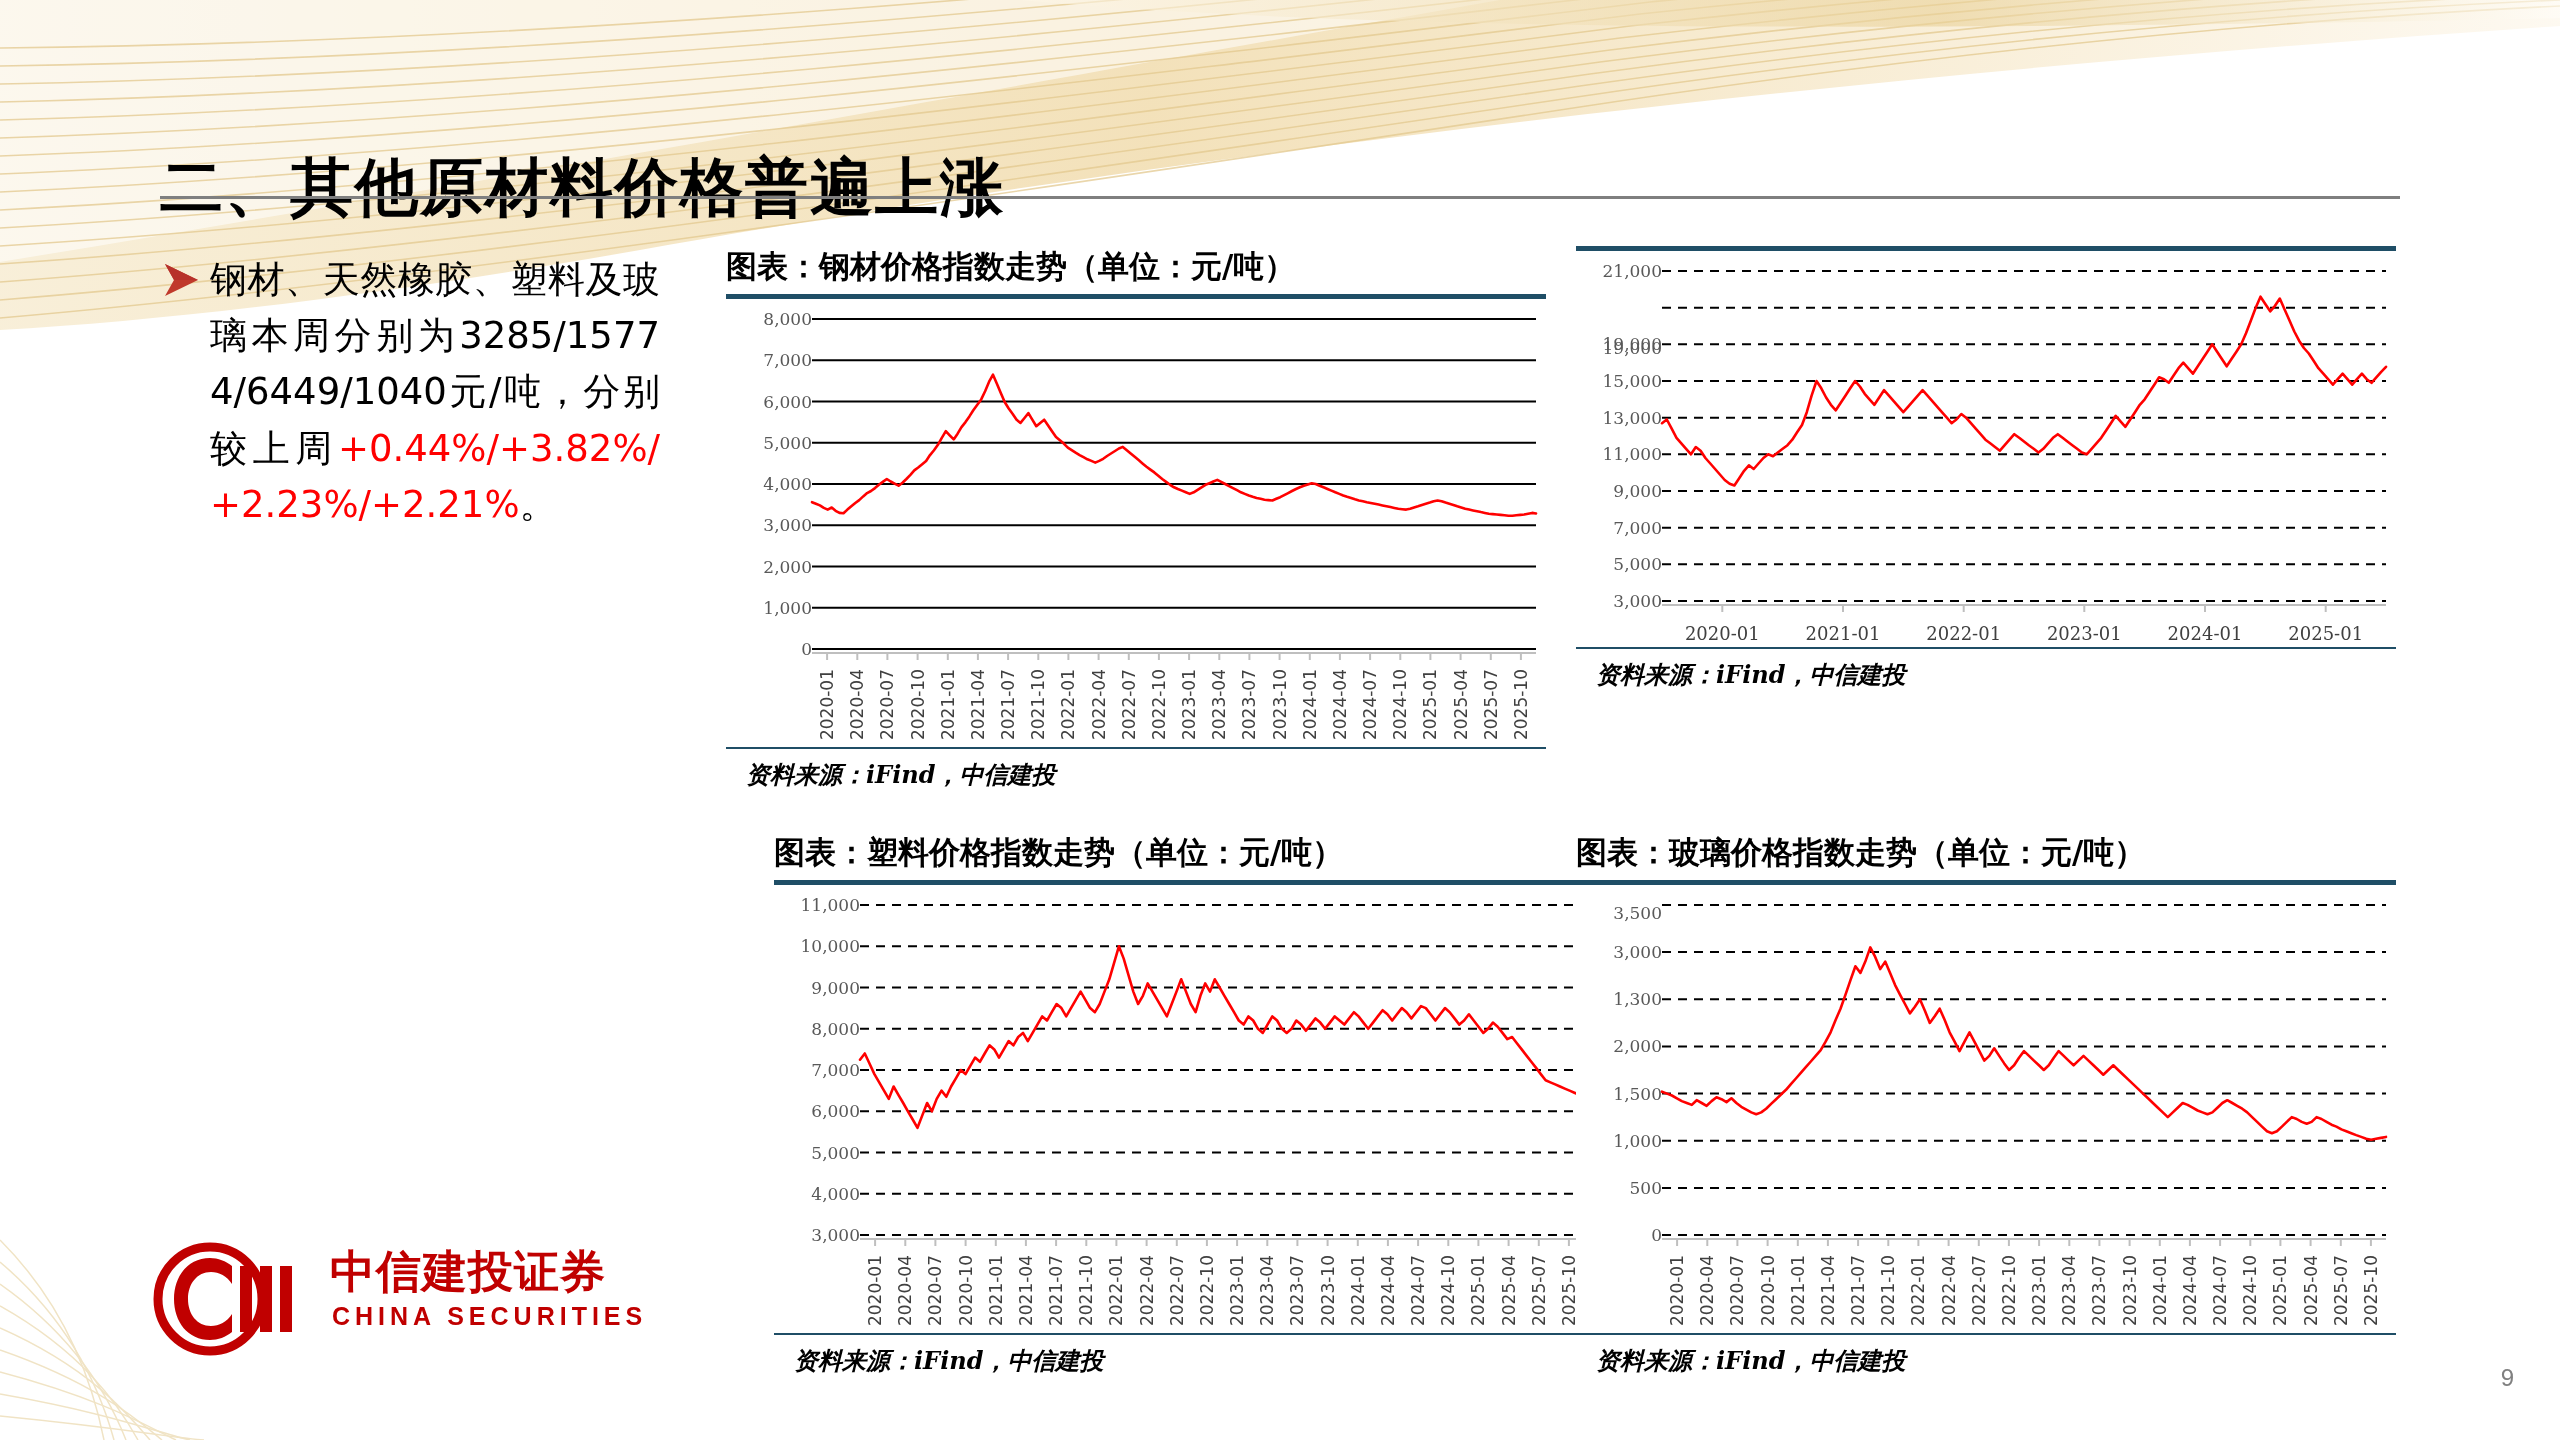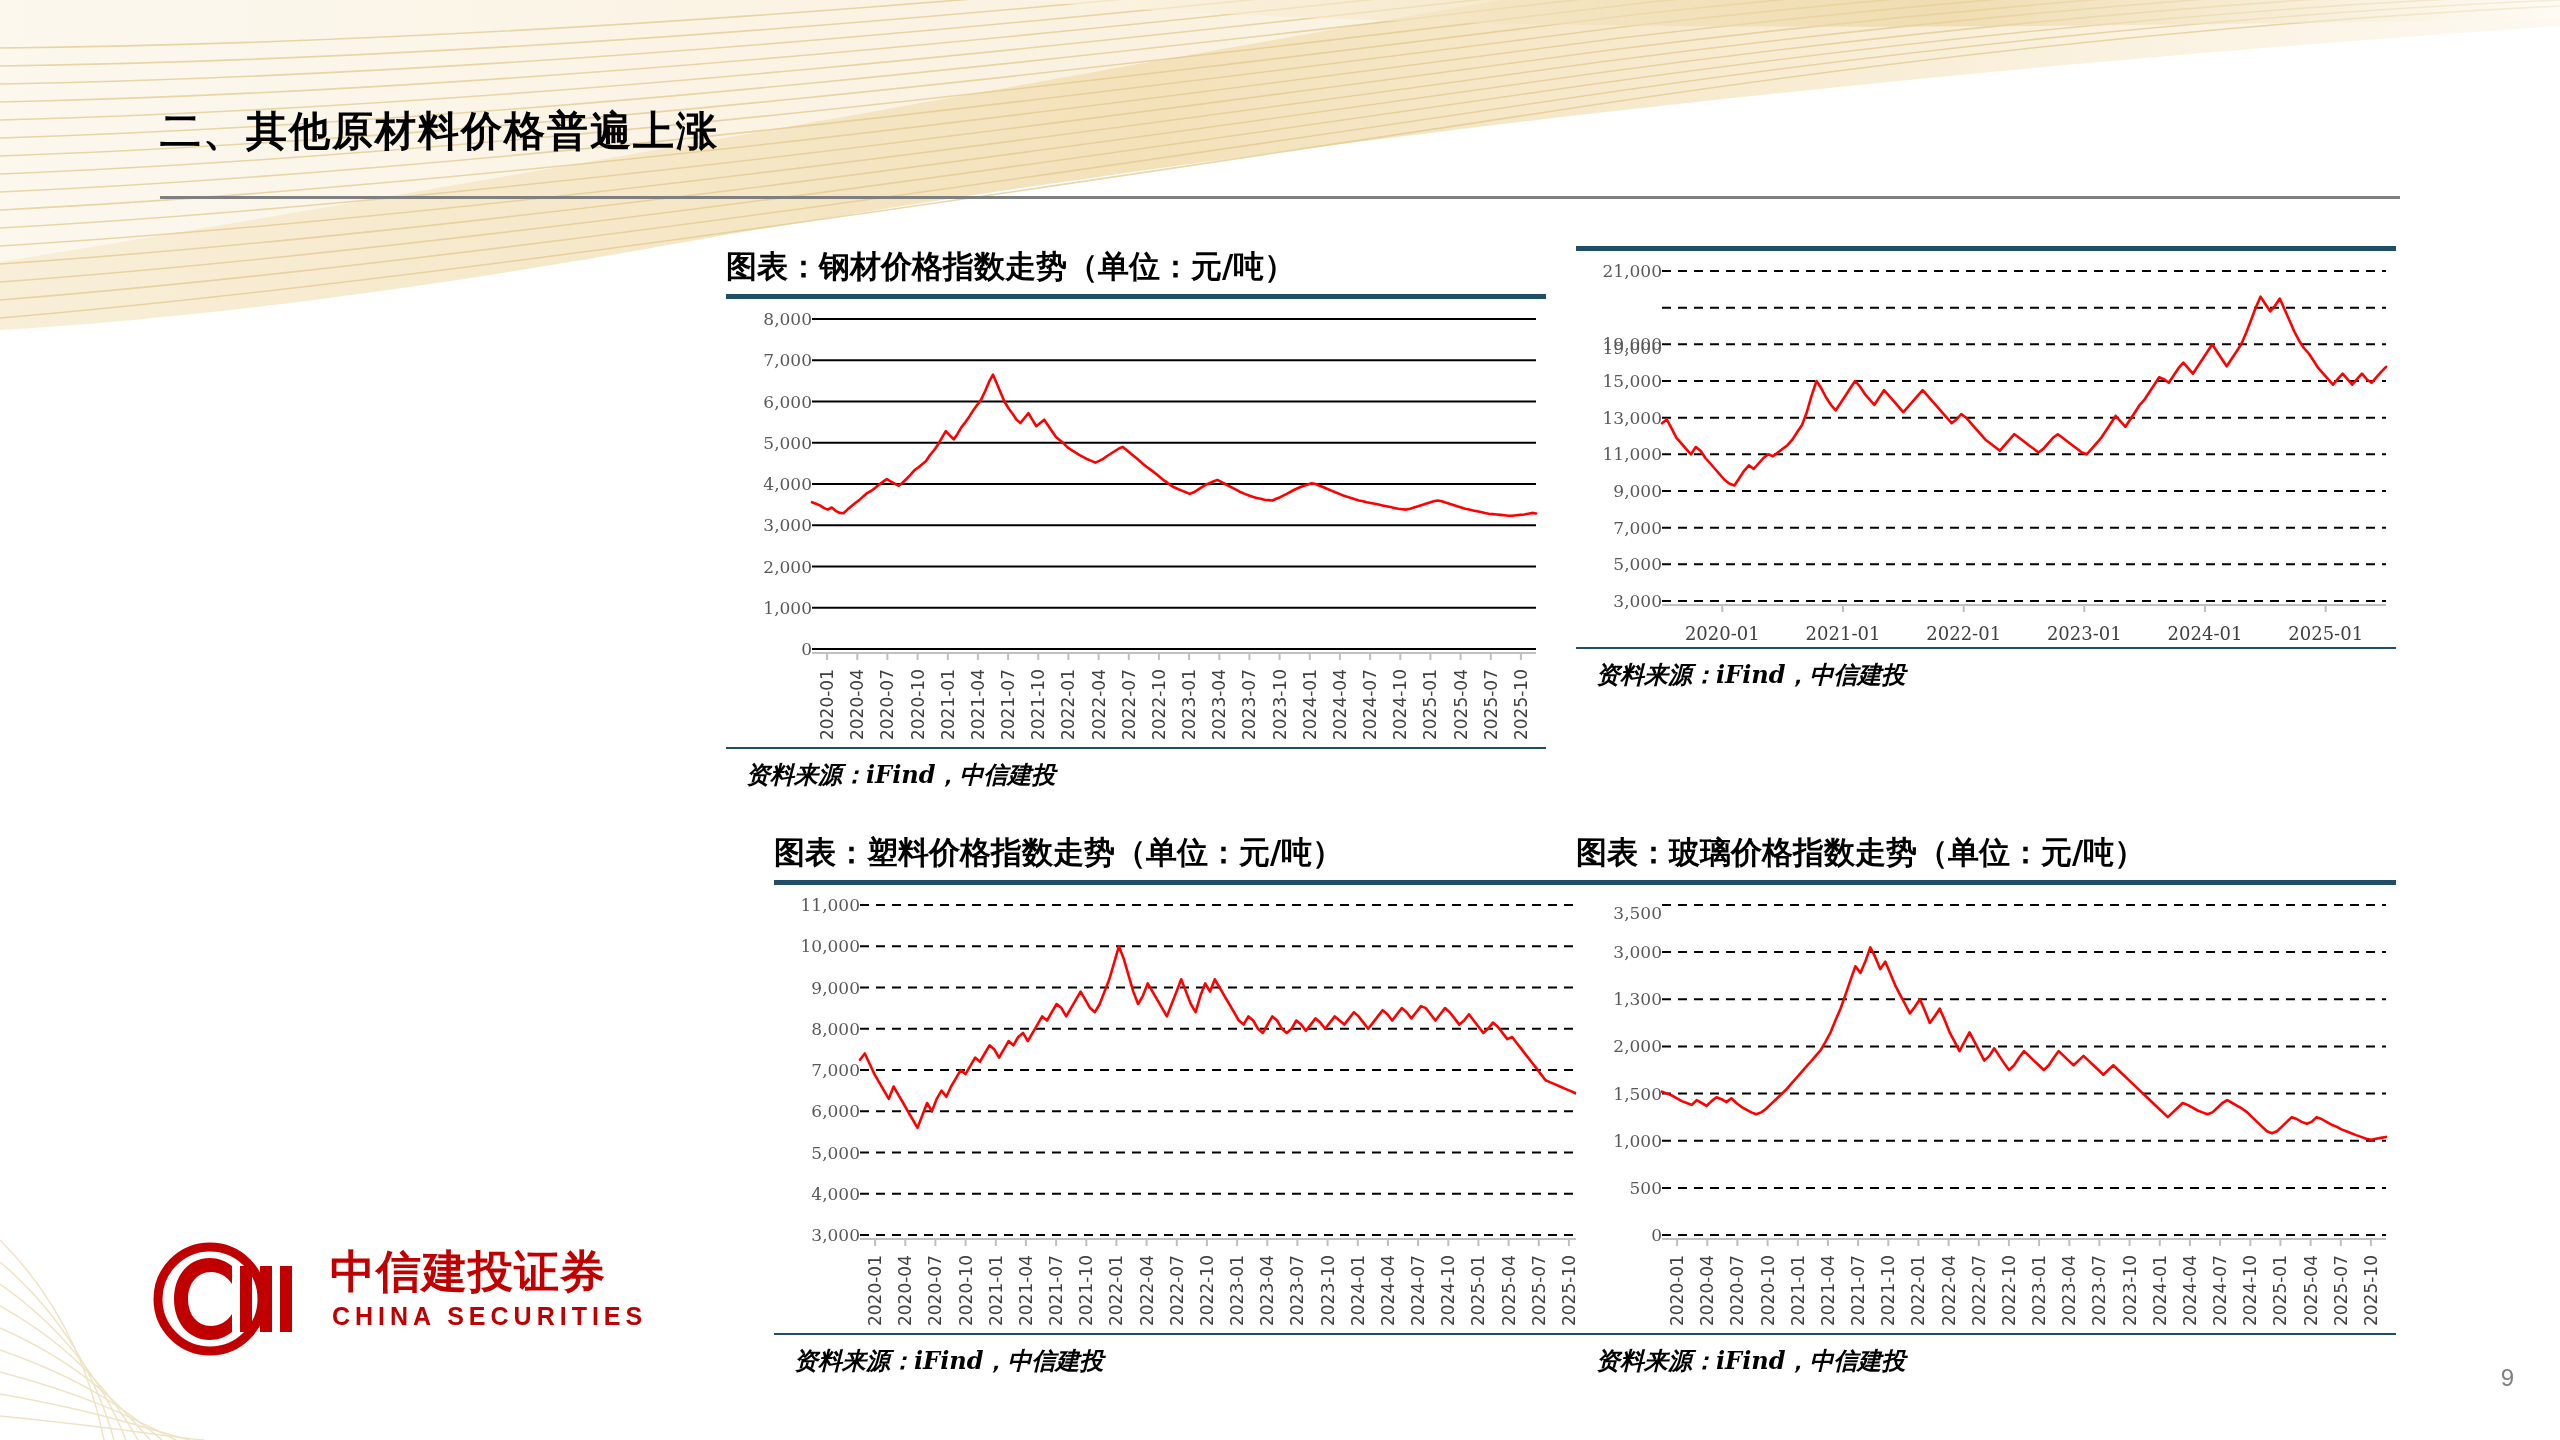--- a/index.html
+++ b/index.html
@@ -12,22 +12,22 @@
   .slide{position:absolute;inset:0;background:#fff;overflow:hidden;}
 
   
   .deco{position:absolute;top:0;left:0;width:2560px;height:330px;pointer-events:none;}
   .deco-bottom{position:absolute;left:0;bottom:0;width:2560px;height:230px;pointer-events:none;}
 
   
   .title-wrap{position:absolute;left:160px;top:108px;width:1060px;}
   .page-title{
     font-family:"DejaVu Sans","Liberation Sans",sans-serif;
-    font-size:41px;font-weight:bold;color:#000;letter-spacing:2px;
-    white-space:nowrap;line-height:1.15;
+    font-size:63px;font-weight:bold;color:#000;letter-spacing:2px;
+    white-space:nowrap;line-height:1.15;margin-top:44px;
   }
   .title-rule{position:absolute;left:160px;top:196px;width:2240px;height:3px;background:#7f7f7f;}
 
   
   .side-panel{position:absolute;left:160px;top:252px;width:500px;}
   .bullet-row{display:flex;align-items:flex-start;}
   .bullet-arrow{
     flex:0 0 auto;width:42px;height:44px;margin-right:8px;margin-top:6px;
   }
   .side-text{
@@ -139,20 +139,31 @@
       <path d="M0,184 C114,204 162,224 190,230"></path>
       <path d="M0,206 C122,218 176,228 204,230"></path>
     </g>
   </svg>
 
   <div class="title-wrap">
     <div class="page-title">二、其他原材料价格普遍上涨</div>
   </div>
   <div class="title-rule"></div>
 
+  <div class="side-panel">
+    <div class="bullet-row">
+      <svg class="bullet-arrow" viewBox="0 0 42 44">
+        <path d="M5,6 L38,22 L5,38 L14,22 Z" fill="#c0392b"></path>
+        <path d="M5,6 L38,22 L14,22 Z" fill="#b7312a"></path>
+      </svg>
+      <div class="side-text">
+        <span>钢材、天然橡胶、塑料及玻璃本周分别为3285/15774/6449/1040元/吨，分别较上周</span><span class="red">+0.44%/+3.82%/+2.23%/+2.21%</span><span>。</span>
+      </div>
+    </div>
+  </div>
 
   <div class="chart-block" id="chart-0" style="left:726px;top:246px;width:820px;height:560px;">
       <div class="chart-head">图表：钢材价格指数走势（单位：元/吨）</div>
       <div class="chart-head-rule"></div>
       <div class="chart-canvas" style="height:448px;">
         <svg width="820" height="356" style="position:absolute;left:0;top:8px;">
           <g>
             <line x1="86" y1="342.0" x2="810" y2="342.0" stroke="#000" stroke-width="2"></line>
             <line x1="86" y1="300.8" x2="810" y2="300.8" stroke="#000" stroke-width="2"></line>
             <line x1="86" y1="259.5" x2="810" y2="259.5" stroke="#000" stroke-width="2"></line>

